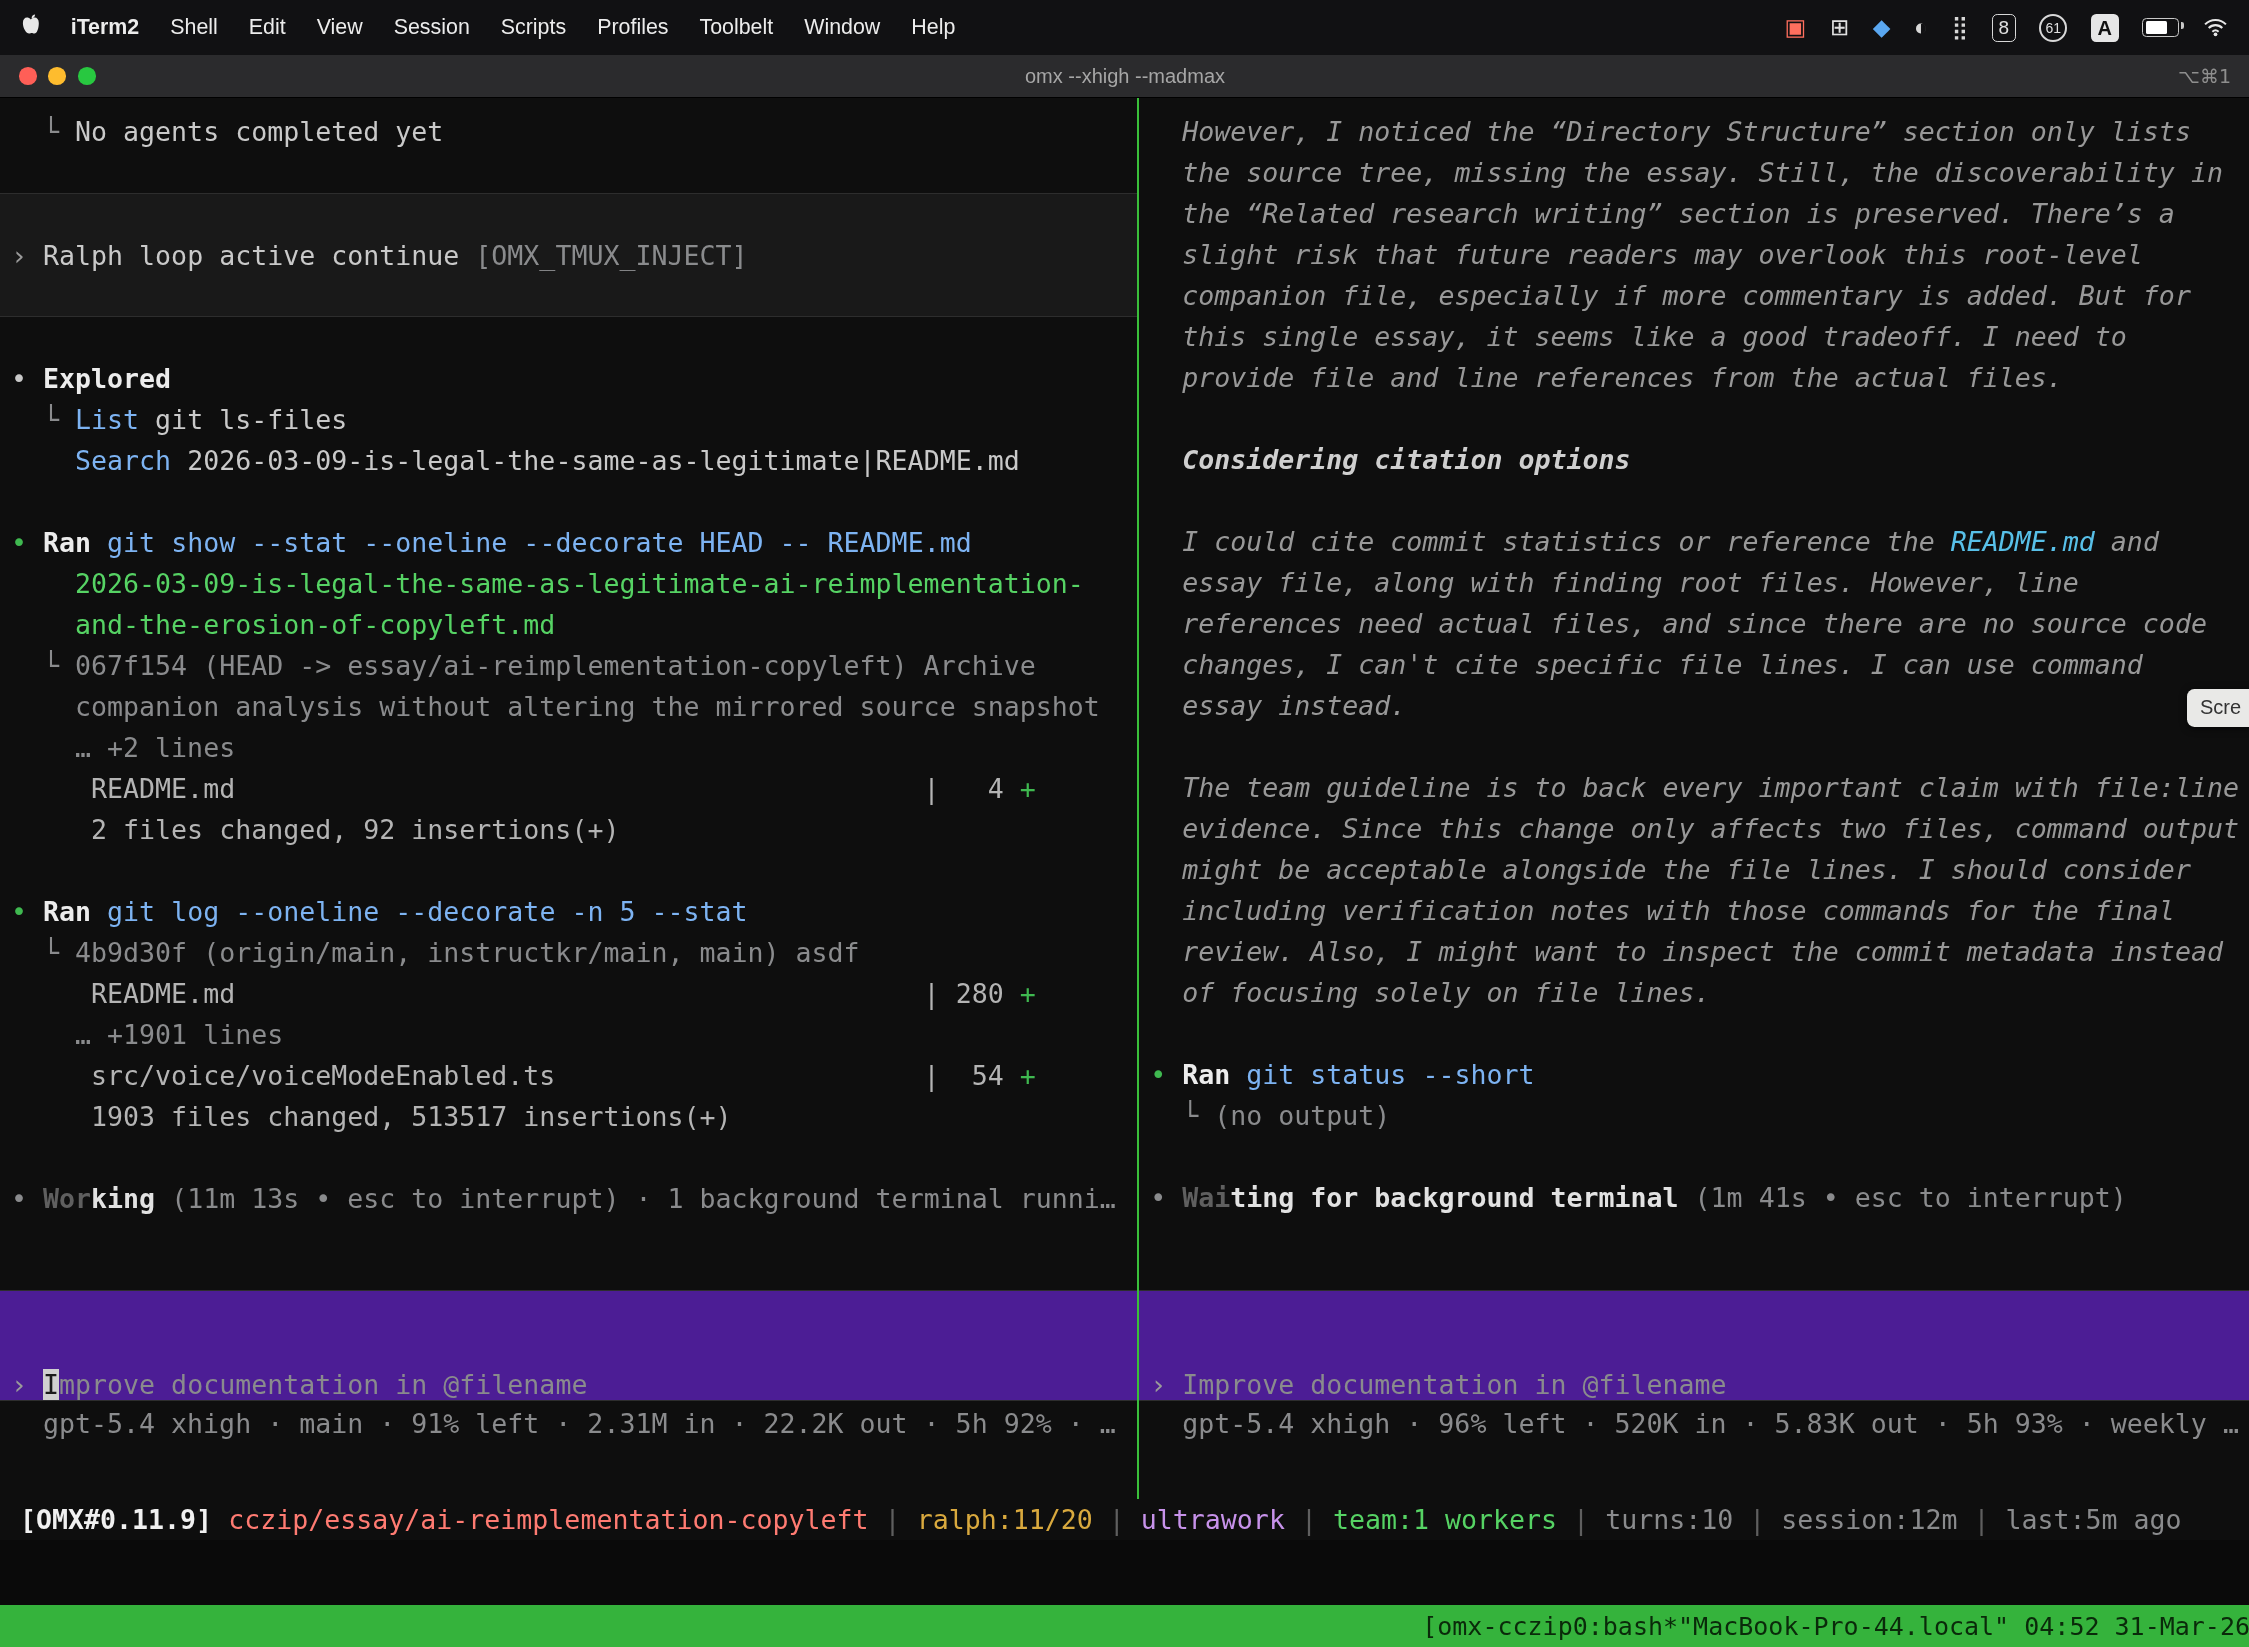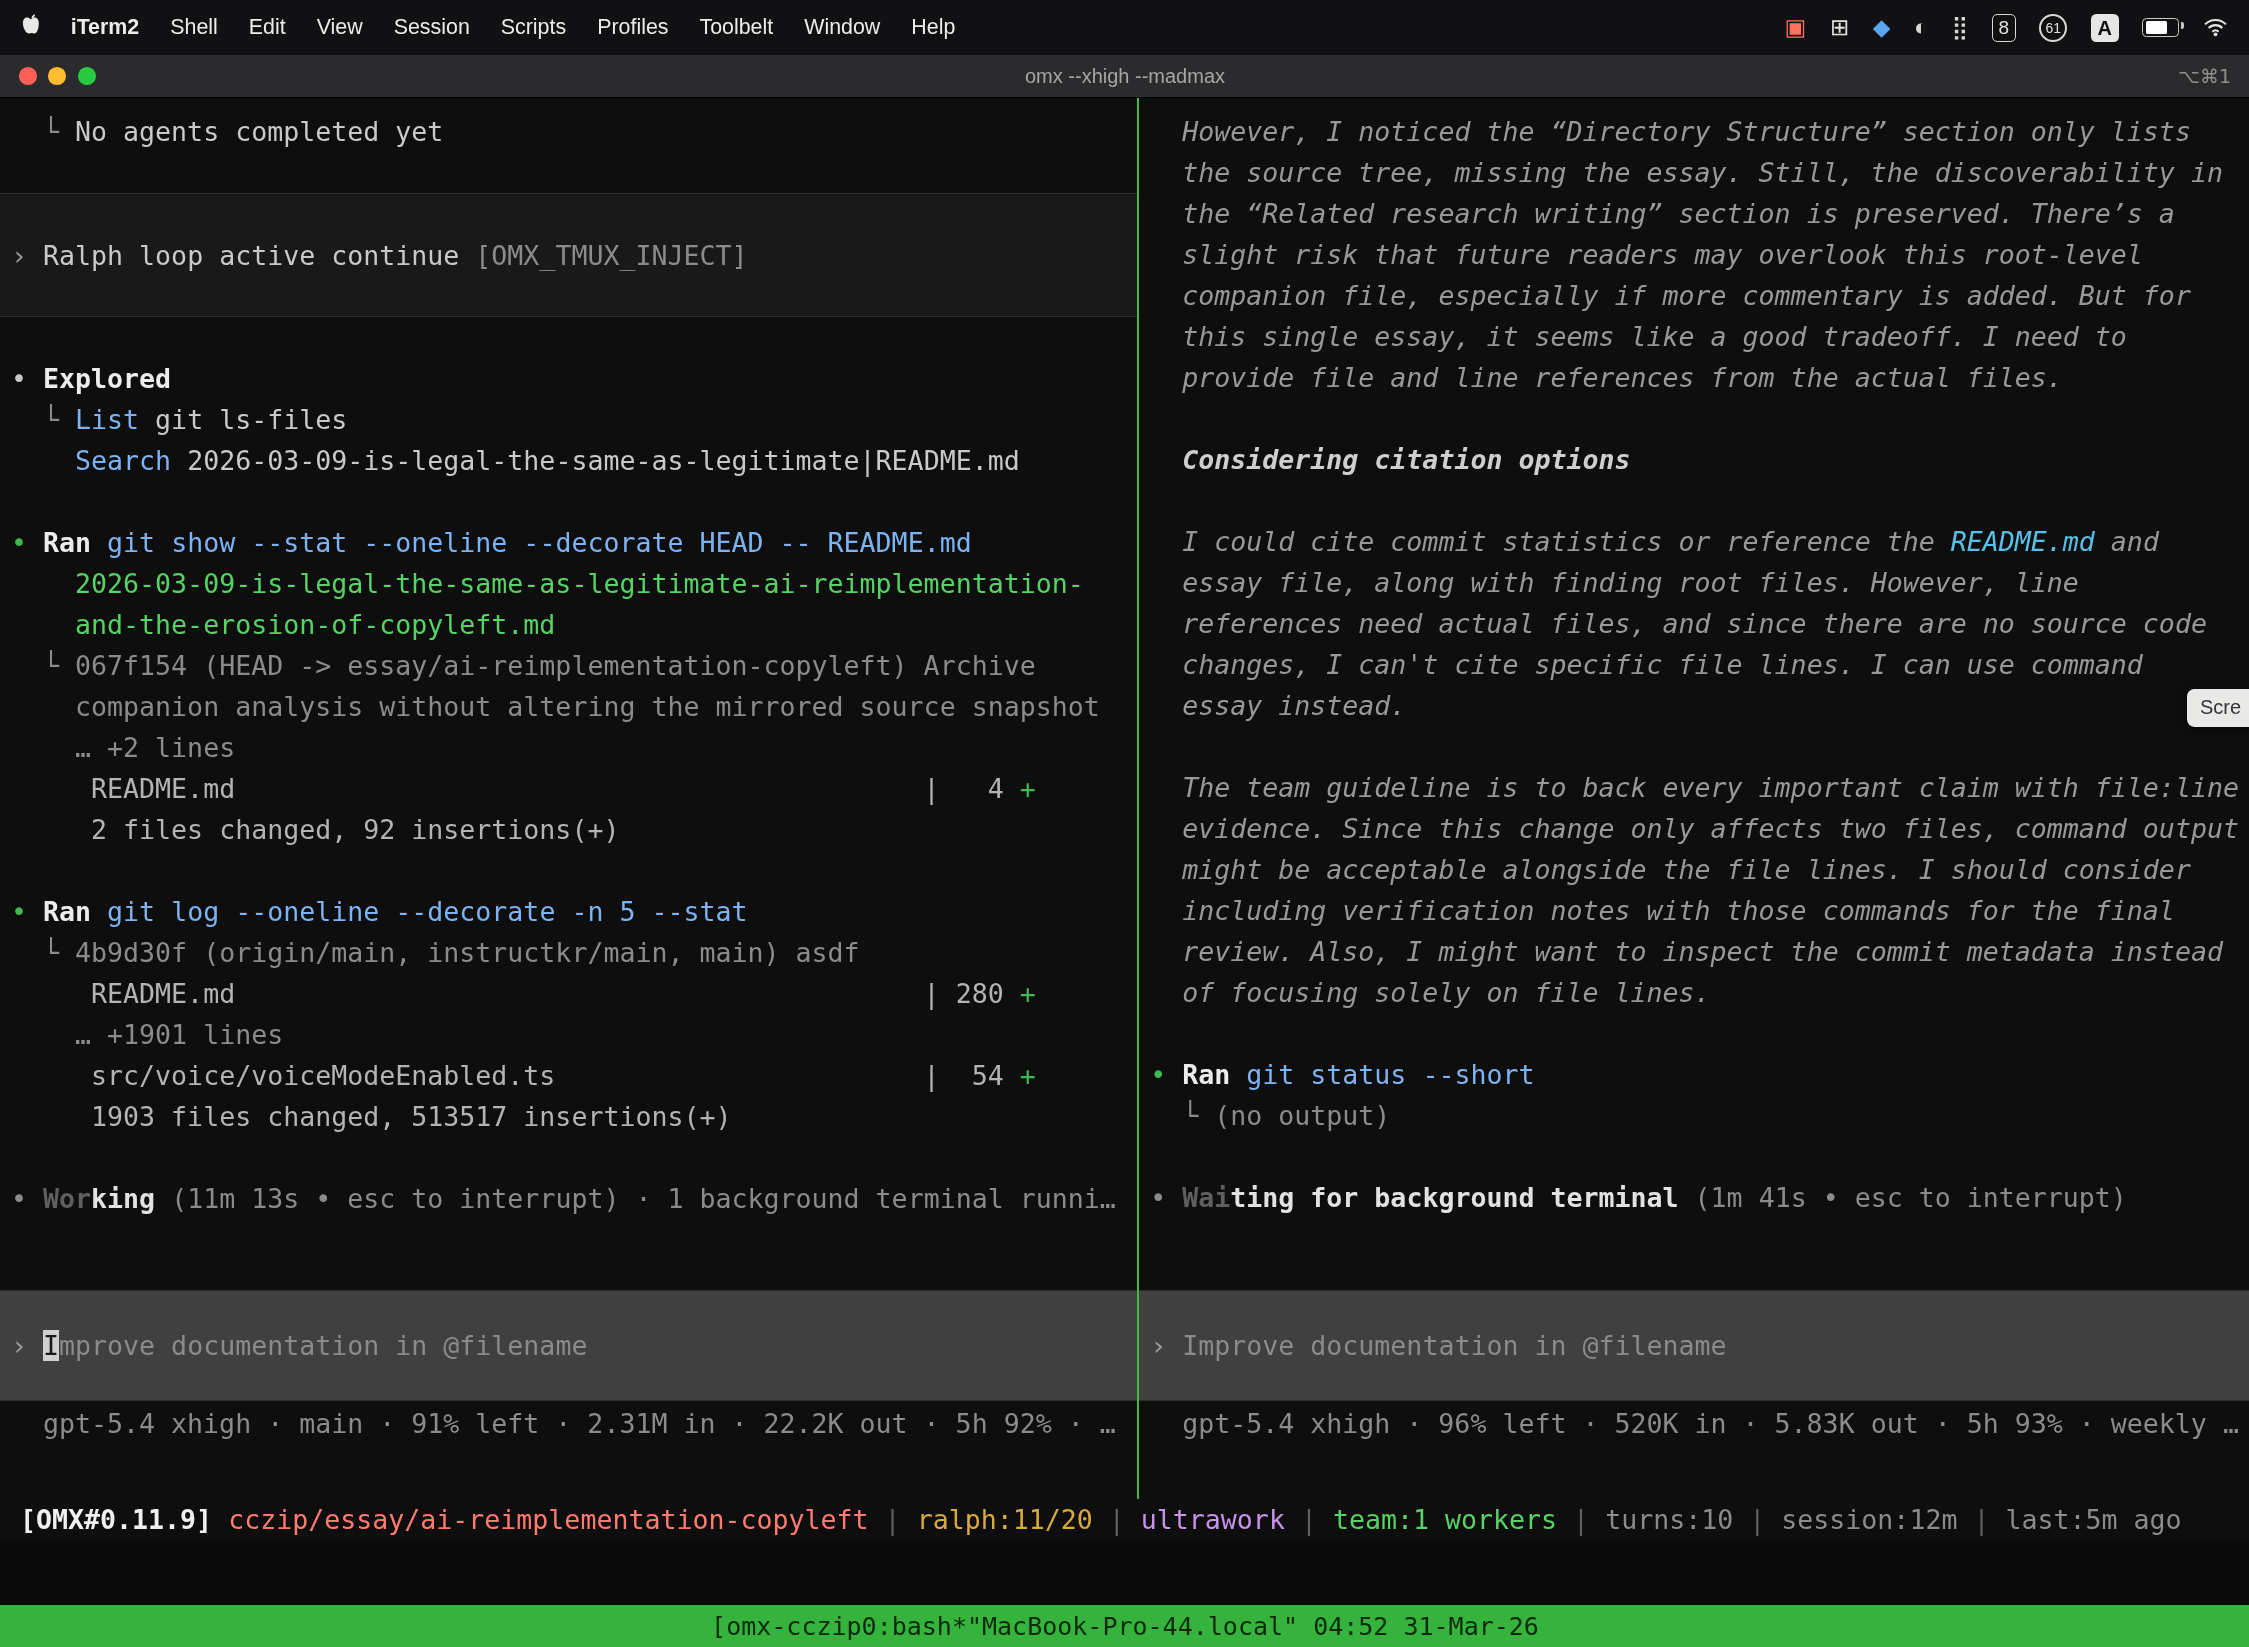--- a/index.html
+++ b/index.html
@@ -32,21 +32,21 @@
   
   .terminal{flex:1;min-height:0;display:flex;background:#0e0e0e;position:relative}
   .pane{display:flex;flex-direction:column;min-width:0;box-sizing:border-box;padding-bottom:44px;font-size:26.6px}
   .pane-left{flex:0 0 1137px;width:1137px}
   .pane-right{flex:1}
   .pane-divider{flex:0 0 2.2px;width:2.2px;background:#3abf3a}
   .pane-scroll{flex:1;overflow:hidden;padding-top:13px}
   .trow{height:41px;line-height:41px;white-space:pre;overflow:hidden;padding-left:11px;color:#c9c9c9}
   .inject-box{height:124px;box-sizing:border-box;background:#191919;border-top:0.7px solid #2d2d2d;border-bottom:0.7px solid #2d2d2d;display:flex;align-items:center}
   .inject-box .trow{height:auto;line-height:normal}
-  .prompt-box{flex:0 0 111px;height:111px;box-sizing:border-box;background:#404040;border-top:0.7px solid #2d2d2d;border-bottom:0.7px solid #2d2d2d;display:flex;align-items:center}
+  .prompt-box{flex:0 0 111px;height:111px;box-sizing:border-box;background:#4c1d95;border-top:0.7px solid #2d2d2d;border-bottom:0.7px solid #2d2d2d;display:flex;align-items:flex-end}
   .prompt-line{white-space:pre;overflow:hidden;padding-left:11px}
   .pane-status{flex:0 0 47px;padding:7.4px 0 0 43px;color:#8a8b8d;white-space:pre;overflow:hidden}
 
   
   .sg-p{color:#c9c9c9}
   .sg-d{color:#8a8b8d}
   .sg-b{color:#ececec;font-weight:bold}
   .sg-gb{color:#3fb950}
   .sg-c{color:#7db3f2}
   .sg-g{color:#56d364}
@@ -64,21 +64,21 @@
   .sg-red{color:#ff7b72}
   .sg-yel{color:#d9a93e}
   .sg-mag{color:#c792ea}
   .sg-grn{color:#56d364}
   .sg-dg{color:#8a8b8d}
   .sg-sep{color:#5f5f5f}
 
   
   .omx-bar{flex:0 0 41px;height:41px;line-height:41px;white-space:pre;overflow:hidden;padding-left:20px;font-size:26.6px;background:#0e0e0e}
   .bottom-gap{flex:0 0 65px;background:#0a0a0a}
-  .tmux-bar{flex:0 0 43px;background:#35b33c;display:flex;align-items:center;justify-content:center;
+  .tmux-bar{flex:0 0 43px;background:#35b33c;display:flex;align-items:center;justify-content:flex-end;
     padding:0 0;font-size:25px;color:#0a2a0a;box-sizing:border-box;white-space:pre}
 
   .screen-share-tab{position:absolute;top:591px;right:0;background:#e9e9e7;color:#333;
     font-family:"Liberation Sans",sans-serif;font-size:20px;padding:7.4px 8.9px 7.4px 13.3px;
     border-radius:7.4px 0 0 7.4px;box-shadow:0 1.5px 7.4px rgba(0,0,0,.55);z-index:5}
 </style>
 </head>
 <body>
 
 <div class="screen">

